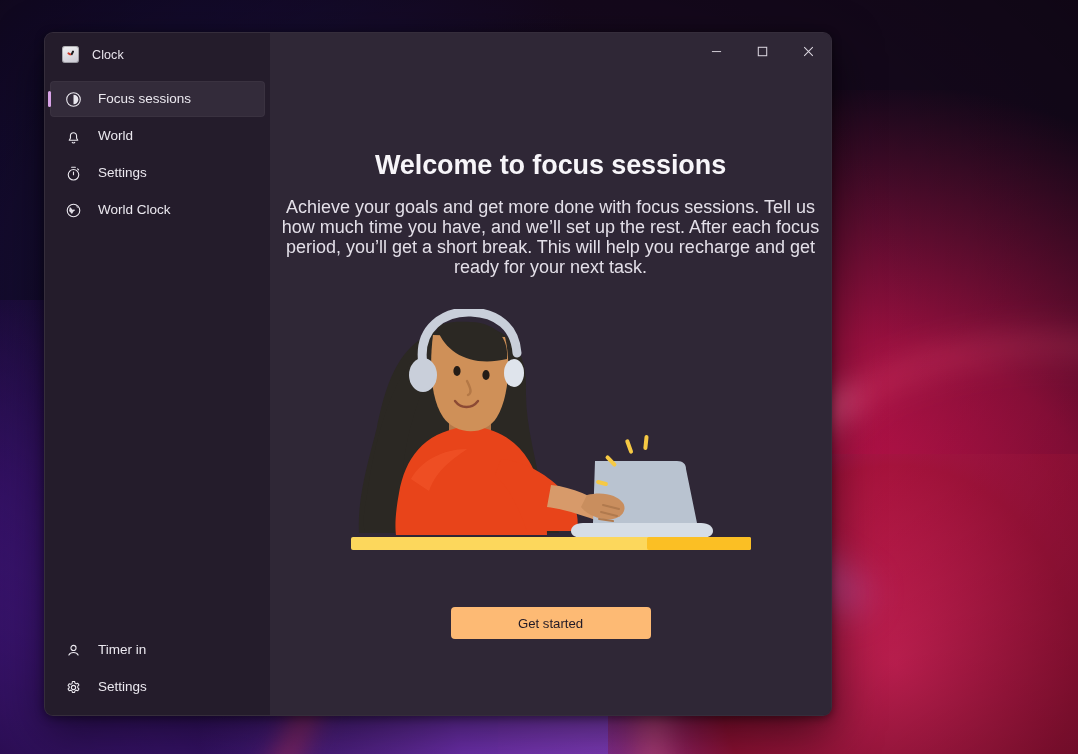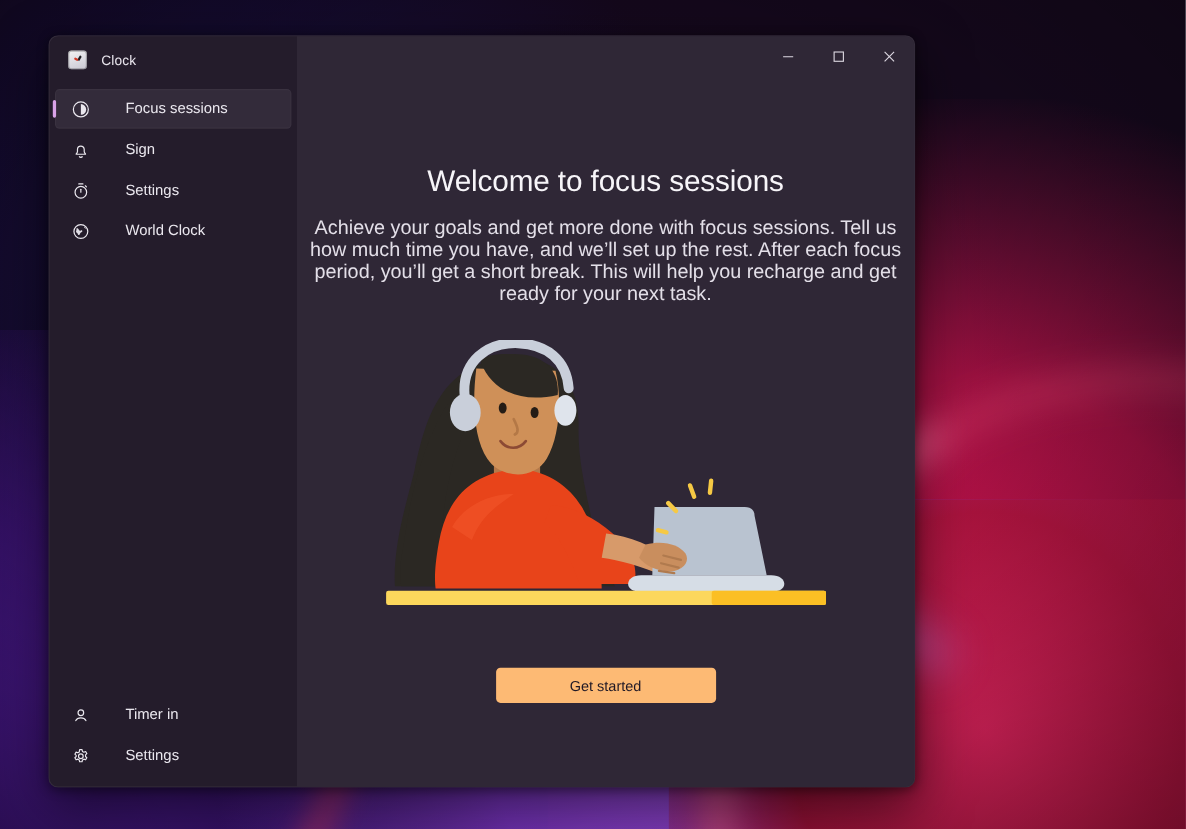--- a/index.html
+++ b/index.html
@@ -175,21 +175,21 @@
     margin-bottom: 10px;
     display: flex;
     flex-direction: column;
     gap: 1px;
     padding: 0 5px;
   }
   .nav-item {
     position: relative;
     display: flex;
     align-items: center;
-    gap: 32px;
+    gap: 16px;
     height: 36px;
     padding-left: 15px;
     border-radius: 4px;
     cursor: pointer;
     color: #ebe8ef;
     font-size: 13.5px;
     user-select: none;
   }
   .nav-item.selected {
     background: #332b3a;
@@ -237,21 +237,21 @@
     display: flex;
     align-items: center;
     justify-content: center;
     cursor: default;
     color: #ddd8e2;
   }
 
   .hero-title {
     margin-top: 117px;
     font-size: 27px;
-    font-weight: 400;
+    font-weight: 700;
     color: #f7f5f9;
     letter-spacing: -.1px;
     text-align: center;
   }
   .hero-desc {
     margin-top: 16px;
     width: 545px;
     text-align: center;
     font-size: 18px;
     line-height: 20px;
@@ -315,21 +315,21 @@
         </div>
 
 
         <div class="nav-item">
           <span class="nav-ico">
             <svg width="17" height="17" viewBox="0 0 20 20" fill="none" stroke="currentColor" stroke-width="1.3" stroke-linejoin="round">
               <path d="M5 14.4c0-.5.3-.8.6-1.1.5-.5.8-1 .8-1.8V9.2a3.6 3.6 0 0 1 7.2 0v2.3c0 .8.3 1.3.8 1.8.3.3.6.6.6 1.1z"></path>
               <path d="M8.3 16.5a1.8 1.8 0 0 0 3.4 0"></path>
             </svg>
           </span>
-          <span class="nav-label">Sign</span>
+          <span class="nav-label">World</span>
         </div>
 
         <div class="nav-item">
           <span class="nav-ico">
             <svg width="17" height="17" viewBox="0 0 20 20" fill="none" stroke="currentColor" stroke-width="1.3" stroke-linecap="round">
               <circle cx="10" cy="11.5" r="6.2"></circle>
               <path d="M10 8.3v3.2"></path>
               <path d="M7.8 2.6h4.4"></path>
               <path d="M14.8 4.6l1.2 1.2"></path>
             </svg>

